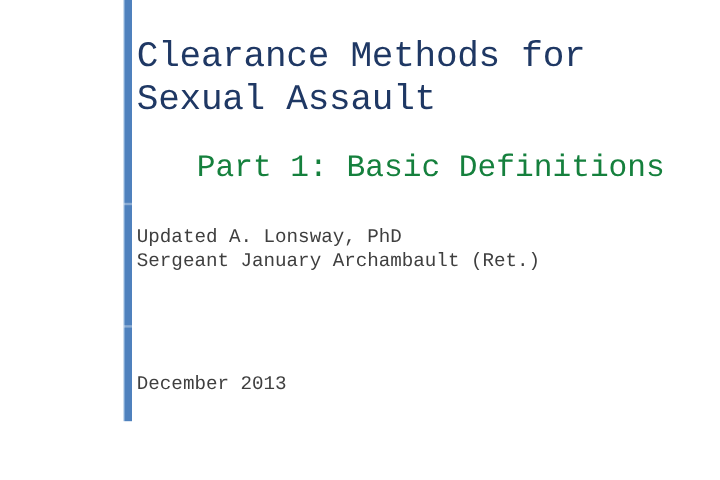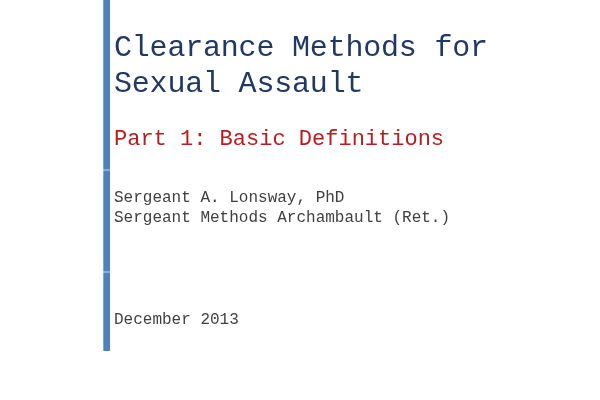--- a/index.html
+++ b/index.html
@@ -40,23 +40,24 @@
     font-size: 30px;
     line-height: 36px;
     color: #1f3864;
     letter-spacing: -0.2px;
   }
   .subtitle {
     position: absolute;
     left: 114px;
     top: 124px;
     width: 440px;
-    font-size: 22px;
+    font-size: 26px;
     line-height: 32px;
-    color: #b91c1c;
+    color: #15803d;
+    text-align: right;
   }
   .authors {
     position: absolute;
     left: 114px;
     top: 188px;
     width: 400px;
     font-size: 16px;
     line-height: 20px;
     color: #3f3f3f;
   }
@@ -79,21 +80,21 @@
   <div class="accent-bar">
     <div class="notch notch-1"></div>
     <div class="notch notch-2"></div>
   </div>
 
   <div class="title">Clearance Methods for Sexual Assault</div>
 
   <div class="subtitle">Part 1: Basic Definitions</div>
 
   <div class="authors">
-    <span class="line">Sergeant A. Lonsway, PhD</span>
-    <span class="line">Sergeant Methods Archambault (Ret.)</span>
+    <span class="line">Updated A. Lonsway, PhD</span>
+    <span class="line">Sergeant January Archambault (Ret.)</span>
   </div>
 
   <div class="dates">
     <span class="line">December 2013</span>
   </div>
 
 </div>
 
 </body></html>

